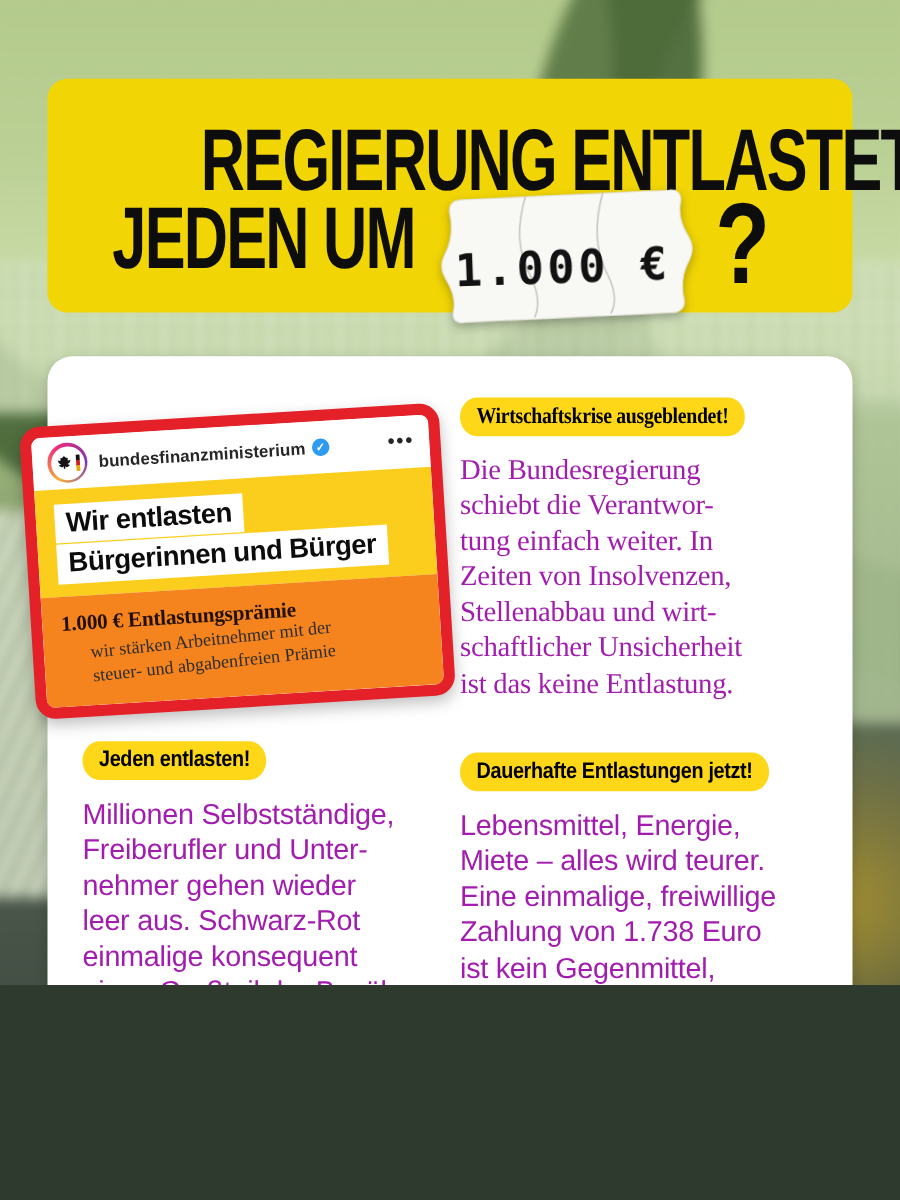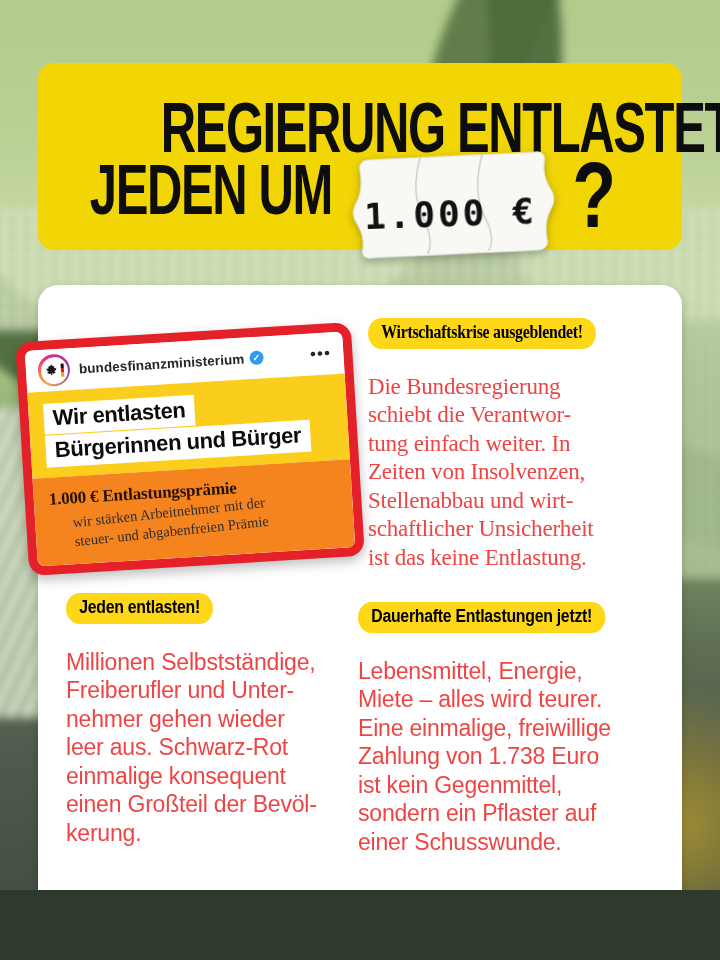--- a/index.html
+++ b/index.html
@@ -1,16 +1,16 @@
 <!DOCTYPE html>
 <html lang="de"><head>
 <meta charset="utf-8">
 <style>
   html,body{margin:0;padding:0;background:#2f3a2f;}
-  .stage{position:relative;width:720px;height:890px;overflow:hidden;
+  .stage{position:relative;width:720px;height:788px;overflow:hidden;
          font-family:"Liberation Sans",sans-serif;background:#9db37c;}
 
   
   .bg{position:absolute;inset:-12px;filter:blur(5px);z-index:0;}
   .bg-base{position:absolute;inset:0;
     background:linear-gradient(180deg,#b2c98b 0%,#b9cf92 16%,#c6d9a3 27%,#cfe0b0 33%,
                #9db77c 44%,#7e9565 58%,#5d6c50 72%,#4c584a 84%,#404c41 100%);}
   .bg-arc1{position:absolute;left:-150px;top:-320px;width:580px;height:620px;
     border:72px solid rgba(64,94,48,.85);border-radius:50%;}
   .bg-arc2{position:absolute;left:430px;top:-200px;width:560px;height:590px;
@@ -50,26 +50,26 @@
     filter:drop-shadow(0 3px 4px rgba(0,0,0,.28));transform:rotate(-2deg);}
   .qmark{font-weight:700;font-size:92px;line-height:1;color:#0d0d0d;
     display:inline-block;transform:scaleX(.78);position:relative;top:-6px;margin-left:2px;}
 
   
   .card{position:absolute;left:38px;top:285px;width:644px;height:660px;background:#ffffff;
     border-radius:20px;z-index:2;box-shadow:0 3px 10px rgba(0,0,0,.18);}
   .section{position:absolute;}
   .sec-tr{left:330px;top:33px;width:302px;font-family:Liberation Serif, serif;}
   .sec-bl{left:28px;top:308px;width:302px;}
-  .sec-br{left:320px;top:317px;width:306px;}
+  .sec-br{left:330px;top:317px;width:306px;}
   .badge{display:inline-block;background:#ffd719;border-radius:30px;padding:5px 15px 6px;
     font-weight:700;font-size:18px;line-height:1.1;color:#000;letter-spacing:-.3px;
     white-space:nowrap;transform:scaleX(.88);transform-origin:left center;}
-  .body-text{margin-top:24px;font-size:23px;line-height:28.5px;letter-spacing:-.2px;
-    color:#ef4444;white-space:pre-line;}
+  .body-text{margin-top:13px;font-size:23px;line-height:28.5px;letter-spacing:-.2px;
+    color:#a21caf;white-space:pre-line;}
 
   
   .insta{position:absolute;left:22px;top:332px;width:318px;z-index:3;
     transform:rotate(-3.5deg);border:9px solid #e42028;border-radius:16px;background:#fff;
     box-shadow:0 5px 12px rgba(0,0,0,.25);overflow:hidden;}
   .ig-header{display:flex;align-items:center;height:42px;padding:0 12px;background:#fff;}
   .ig-avatar{width:32px;height:32px;border-radius:50%;flex:0 0 32px;
     background:conic-gradient(from 210deg,#f5af3c,#ee2a7b,#8134af,#f5af3c);
     display:flex;align-items:center;justify-content:center;}
   .ig-avatar-inner{width:27px;height:27px;border-radius:50%;background:#fff;

